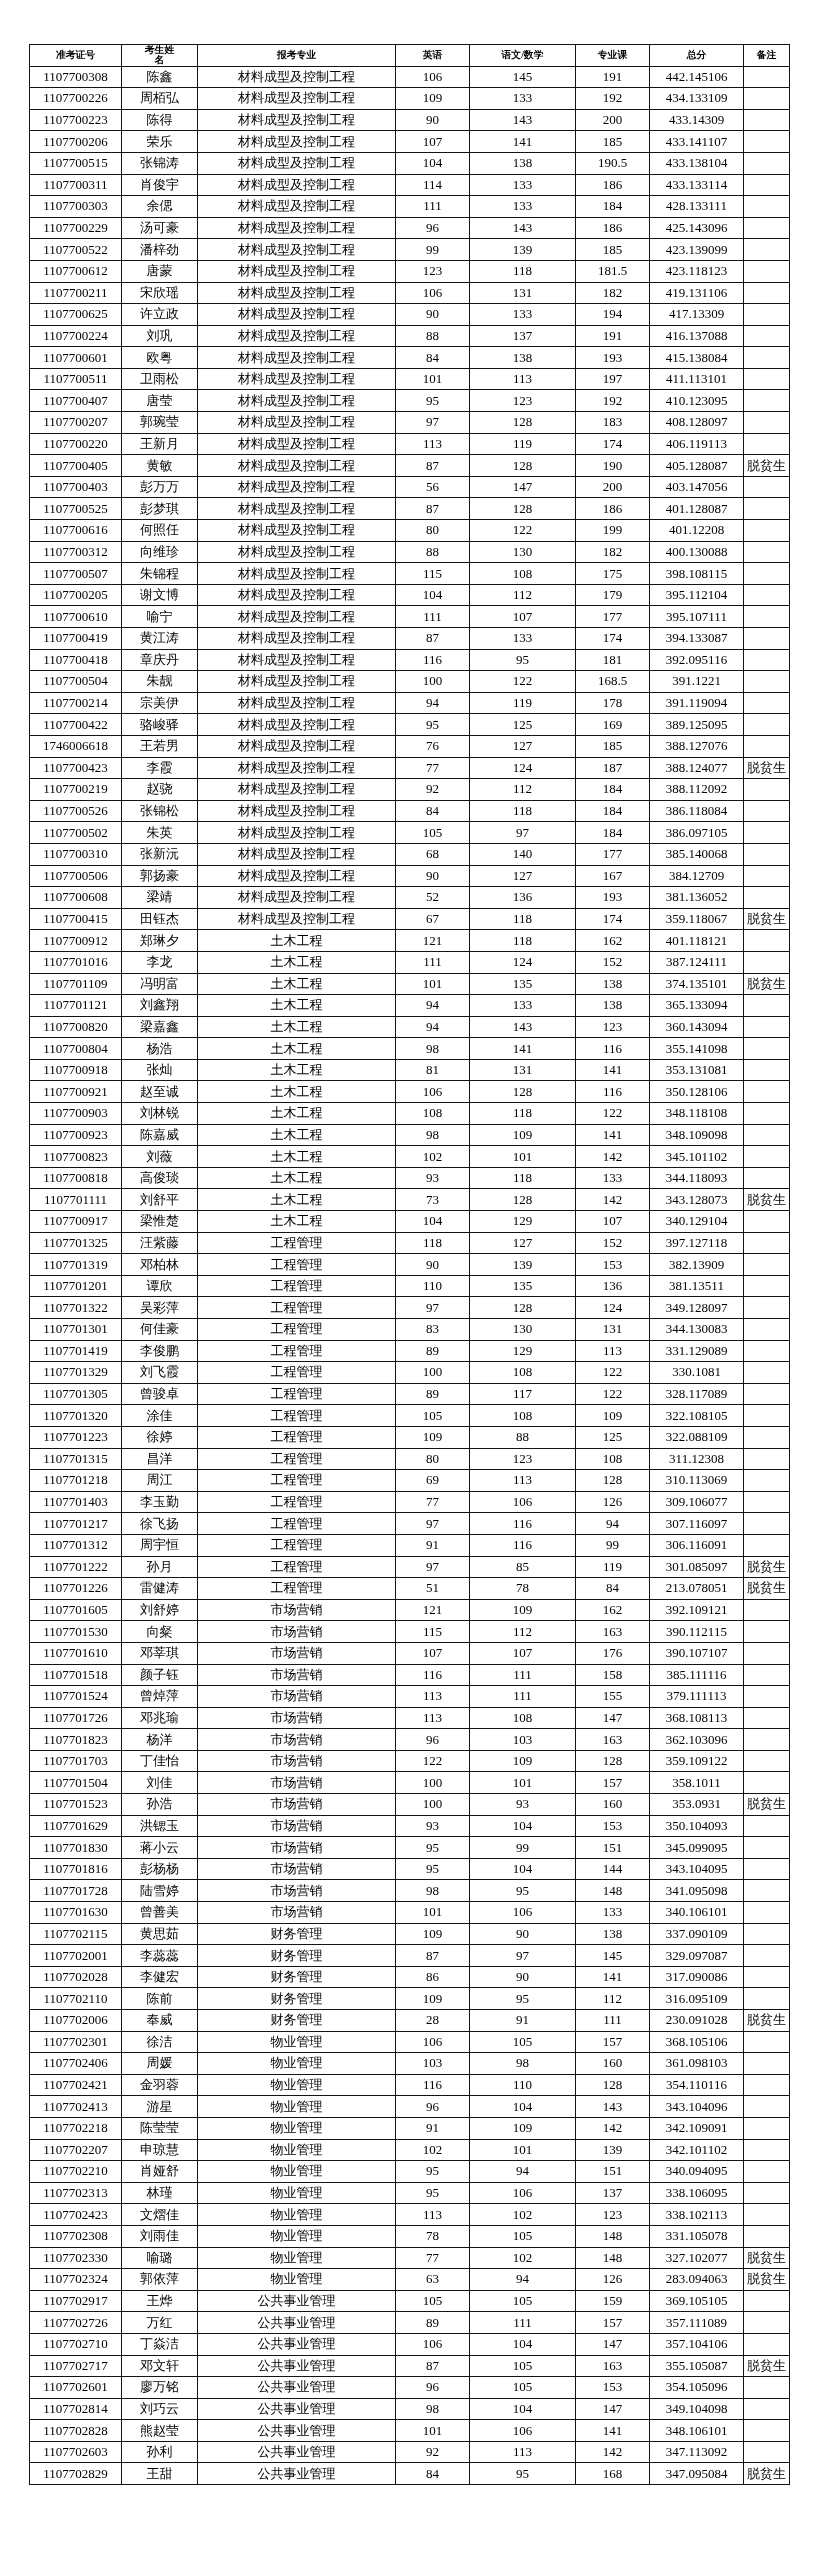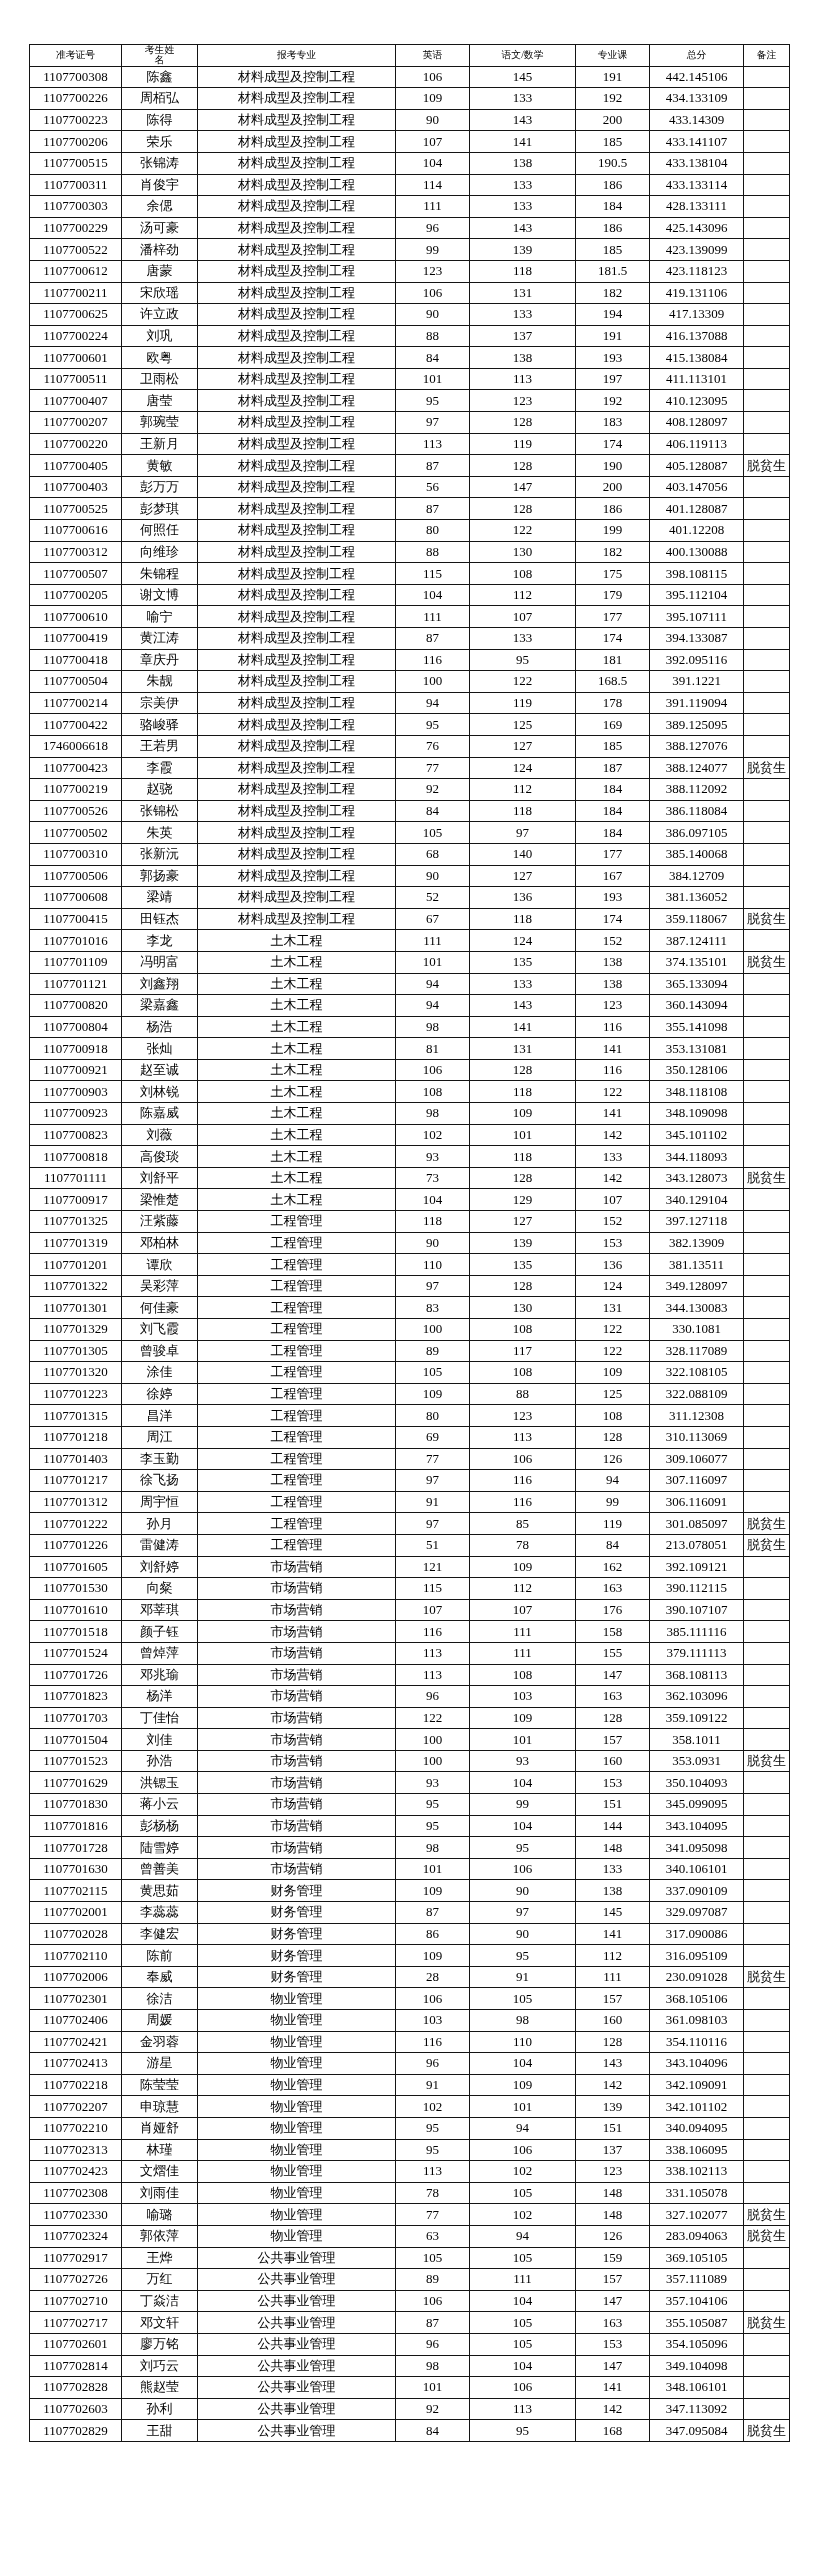--- a/index.html
+++ b/index.html
@@ -23,21 +23,21 @@
     border: 1px solid #141414;
     padding: 0 1px;
     text-align: center;
     vertical-align: middle;
     overflow: hidden;
     background: #ffffff;
   }
   table.score-table th {
     height: 17.5px;
     font-size: 9.8px;
-    font-weight: normal;
+    font-weight: bold;
     line-height: 1.05;
     white-space: pre-line;
   }
   table.score-table td {
     height: 20.6px;
     font-size: 13px;
     font-weight: normal;
     white-space: nowrap;
   }
   td.c-remark { font-size: 11.3px; }
@@ -465,20 +465,30 @@
     <td class="c-ticket">1107700415</td>
     <td class="c-name">田钰杰</td>
     <td class="c-major">材料成型及控制工程</td>
     <td class="c-english">67</td>
     <td class="c-chinese">118</td>
     <td class="c-prof">174</td>
     <td class="c-total">359.118067</td>
     <td class="c-remark">脱贫生</td>
   </tr>
         <tr>
+    <td class="c-ticket">1107700912</td>
+    <td class="c-name">郑琳夕</td>
+    <td class="c-major">土木工程</td>
+    <td class="c-english">121</td>
+    <td class="c-chinese">118</td>
+    <td class="c-prof">162</td>
+    <td class="c-total">401.118121</td>
+    <td class="c-remark"></td>
+  </tr>
+        <tr>
     <td class="c-ticket">1107701016</td>
     <td class="c-name">李龙</td>
     <td class="c-major">土木工程</td>
     <td class="c-english">111</td>
     <td class="c-chinese">124</td>
     <td class="c-prof">152</td>
     <td class="c-total">387.124111</td>
     <td class="c-remark"></td>
   </tr>
         <tr>
@@ -642,20 +652,30 @@
     <td class="c-remark"></td>
   </tr>
         <tr>
     <td class="c-ticket">1107701301</td>
     <td class="c-name">何佳豪</td>
     <td class="c-major">工程管理</td>
     <td class="c-english">83</td>
     <td class="c-chinese">130</td>
     <td class="c-prof">131</td>
     <td class="c-total">344.130083</td>
+    <td class="c-remark"></td>
+  </tr>
+        <tr>
+    <td class="c-ticket">1107701419</td>
+    <td class="c-name">李俊鹏</td>
+    <td class="c-major">工程管理</td>
+    <td class="c-english">89</td>
+    <td class="c-chinese">129</td>
+    <td class="c-prof">113</td>
+    <td class="c-total">331.129089</td>
     <td class="c-remark"></td>
   </tr>
         <tr>
     <td class="c-ticket">1107701329</td>
     <td class="c-name">刘飞霞</td>
     <td class="c-major">工程管理</td>
     <td class="c-english">100</td>
     <td class="c-chinese">108</td>
     <td class="c-prof">122</td>
     <td class="c-total">330.1081</td>

